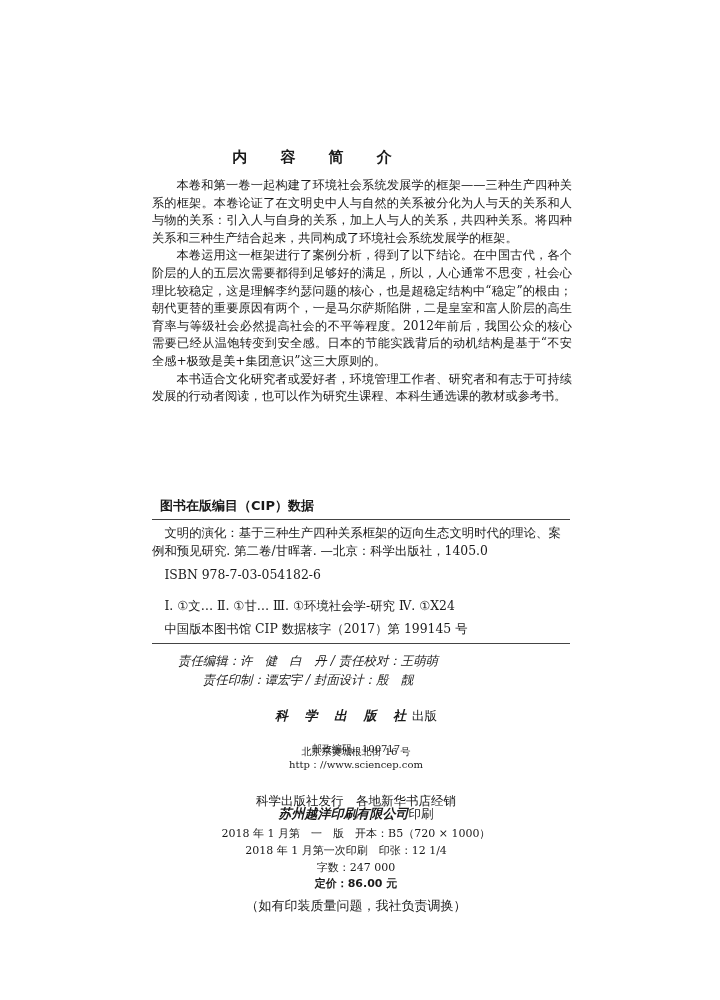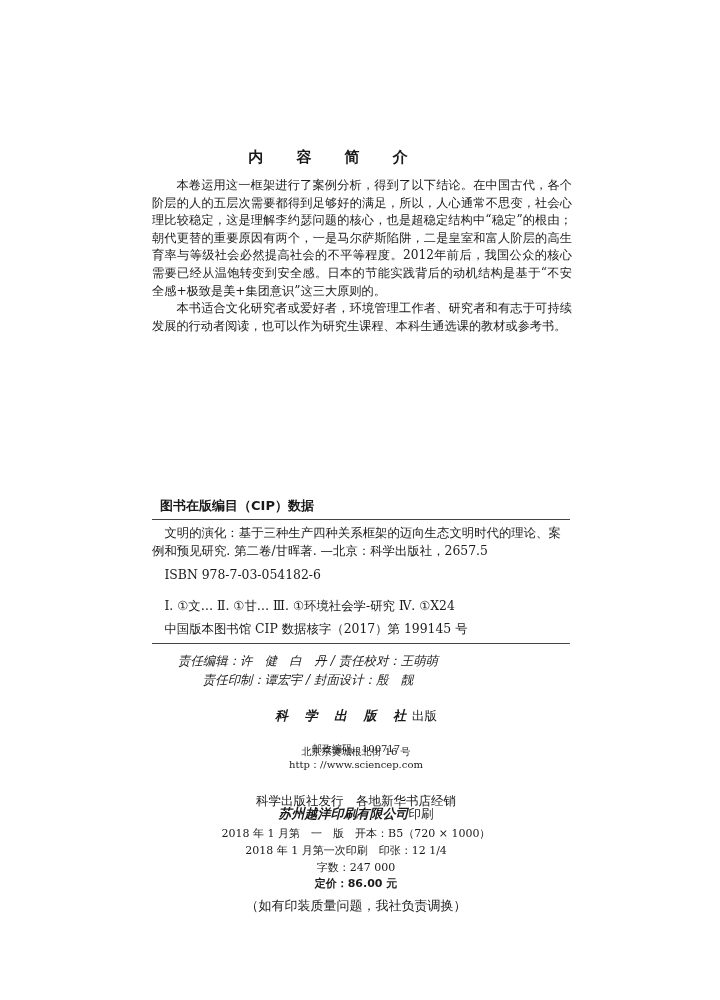--- a/index.html
+++ b/index.html
@@ -1,21 +1,21 @@
 <!DOCTYPE html>
 <html><head>
 <meta charset="utf-8">
 <style>
   html, body { margin: 0; padding: 0; background: #ffffff; }
   body { width: 720px; height: 1000px; position: relative; overflow: hidden;
          font-family: "DejaVu Serif", "Liberation Serif", serif; color: #1a1a1a; }
   .abs { position: absolute; }
   .title { left: 0; width: 624px; top: 148px; text-align: center;
            font-family: "DejaVu Sans", sans-serif; font-size: 15px; font-weight: bold;
-           letter-spacing: 14px; padding-left: 14px; box-sizing: border-box; margin-left: 16px; }
+           letter-spacing: 14px; padding-left: 14px; box-sizing: border-box; }
   .summary { left: 152px; width: 420px; top: 177px; font-size: 12.2px; line-height: 17.6px;
              text-align: justify; }
   .summary p { margin: 0; text-indent: 2em; }
   .cip-heading { left: 160px; top: 497px; font-family: "DejaVu Sans", sans-serif;
                  font-weight: bold; font-size: 13px; }
   .rule { left: 152px; width: 418px; height: 0; border-top: 1.5px solid #444; }
   .cip-line { left: 152px; width: 420px; font-size: 12.4px; line-height: 17.6px; }
   .indent { text-indent: 1em; }
   .credits { left: 0; width: 616px; text-align: center; font-size: 12.4px;
              font-family: "DejaVu Serif", serif; font-style: italic; line-height: 18px; }
@@ -24,28 +24,29 @@
   .pub-name { font-size: 13px; font-style: italic; font-weight: bold; letter-spacing: 6px; }
   .price { font-family: "DejaVu Sans", sans-serif; font-weight: bold; font-size: 11px; }
   .normal { font-size: 12.5px; }
 </style>
 </head>
 <body>
 
 <div class="abs title">内 容 简 介</div>
 
 <div class="abs summary">
+  <p>本卷和第一卷一起构建了环境社会系统发展学的框架——三种生产四种关系的框架。本卷论证了在文明史中人与自然的关系被分化为人与天的关系和人与物的关系：引入人与自身的关系，加上人与人的关系，共四种关系。将四种关系和三种生产结合起来，共同构成了环境社会系统发展学的框架。</p>
   <p>本卷运用这一框架进行了案例分析，得到了以下结论。在中国古代，各个阶层的人的五层次需要都得到足够好的满足，所以，人心通常不思变，社会心理比较稳定，这是理解李约瑟问题的核心，也是超稳定结构中“稳定”的根由；朝代更替的重要原因有两个，一是马尔萨斯陷阱，二是皇室和富人阶层的高生育率与等级社会必然提高社会的不平等程度。2012年前后，我国公众的核心需要已经从温饱转变到安全感。日本的节能实践背后的动机结构是基于“不安全感+极致是美+集团意识”这三大原则的。</p>
   <p>本书适合文化研究者或爱好者，环境管理工作者、研究者和有志于可持续发展的行动者阅读，也可以作为研究生课程、本科生通选课的教材或参考书。</p>
 </div>
 
 <div class="abs cip-heading">图书在版编目（CIP）数据</div>
 <div class="abs rule" style="top:519px;"></div>
 
-<div class="abs cip-line indent" style="top:524px;">文明的演化：基于三种生产四种关系框架的迈向生态文明时代的理论、案例和预见研究. 第二卷/甘晖著. —北京：科学出版社，2657.5</div>
+<div class="abs cip-line indent" style="top:524px;">文明的演化：基于三种生产四种关系框架的迈向生态文明时代的理论、案例和预见研究. 第二卷/甘晖著. —北京：科学出版社，1405.0</div>
 <div class="abs cip-line indent" style="top:566px;">ISBN  978-7-03-054182-6</div>
 <div class="abs cip-line indent" style="top:597px;">Ⅰ. ①文…   Ⅱ. ①甘…   Ⅲ. ①环境社会学-研究   Ⅳ. ①X24</div>
 <div class="abs cip-line indent" style="top:620px;">中国版本图书馆 CIP 数据核字（2017）第 199145 号</div>
 <div class="abs rule" style="top:643px;"></div>
 
 <div class="abs credits" style="top:652px;">责任编辑：许　健　白　丹 / 责任校对：王萌萌</div>
 <div class="abs credits" style="top:671px;">责任印制：谭宏宇 / 封面设计：殷　靓</div>
 
 <div class="abs center" style="top:705px;">
   <span class="pub-name">科 学 出 版 社</span><span class="normal">出版</span>

